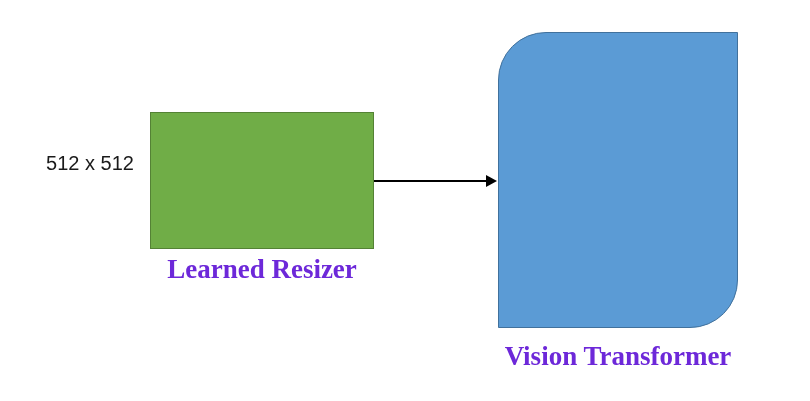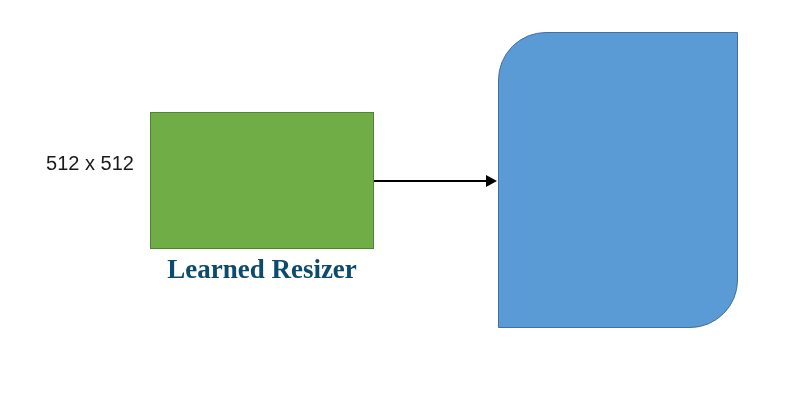--- a/index.html
+++ b/index.html
@@ -68,21 +68,21 @@
     height: 0;
     border-top: 6px solid transparent;
     border-bottom: 6px solid transparent;
     border-left: 11px solid #000000;
   }
   .caption {
     position: absolute;
     font-family: "Liberation Serif", serif;
     font-weight: 700;
     font-size: 27px;
-    color: #0c4a6e;
+    color: #6d28d9;
     text-align: center;
     white-space: nowrap;
   }
   .resizer-caption {
     left: 142px;
     top: 254px;
     width: 224px;
   }
   .vit-caption {
     left: 478px;
@@ -100,14 +100,15 @@
   <div class="shape resizer-box" style="background-color: rgb(112, 173, 71); border-color: rgb(84, 130, 53);"></div>
 
   <div class="arrow-line" style="background-color: rgb(0, 0, 0);"></div>
   <div class="arrow-head" style="border-left-color: rgb(0, 0, 0);"></div>
 
 
   <div class="shape vit-box" style="background-color: rgb(91, 155, 213); border-color: rgb(65, 113, 156);"></div>
 
   <div class="caption resizer-caption">Learned Resizer</div>
 
+  <div class="caption vit-caption">Vision Transformer</div>
 
 </div>
 
 </body></html>

